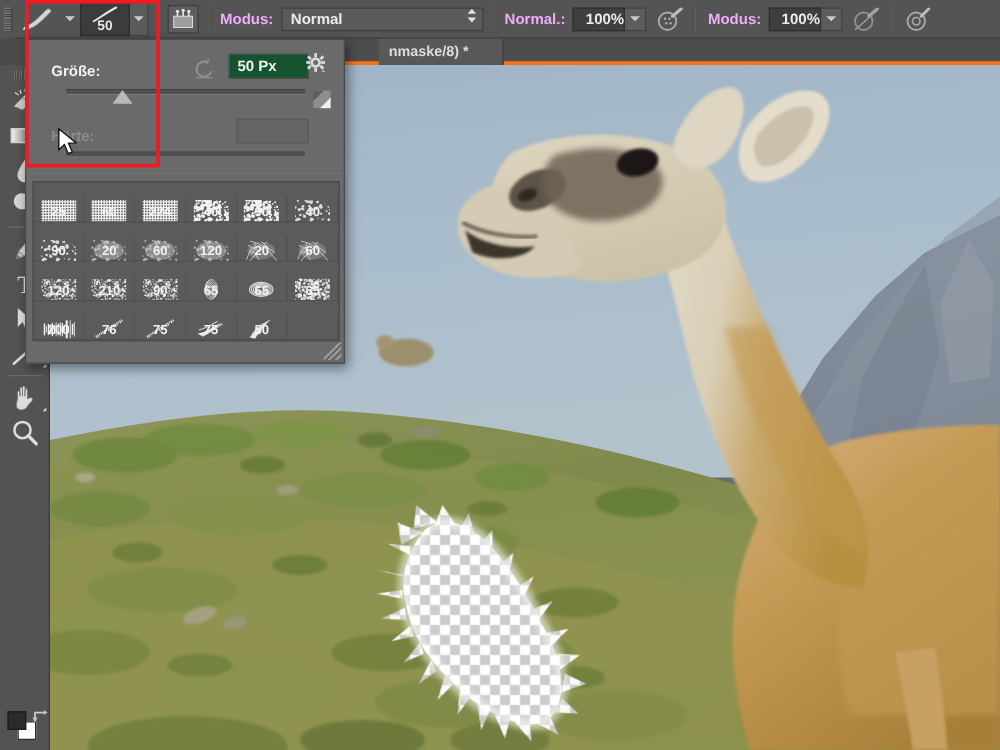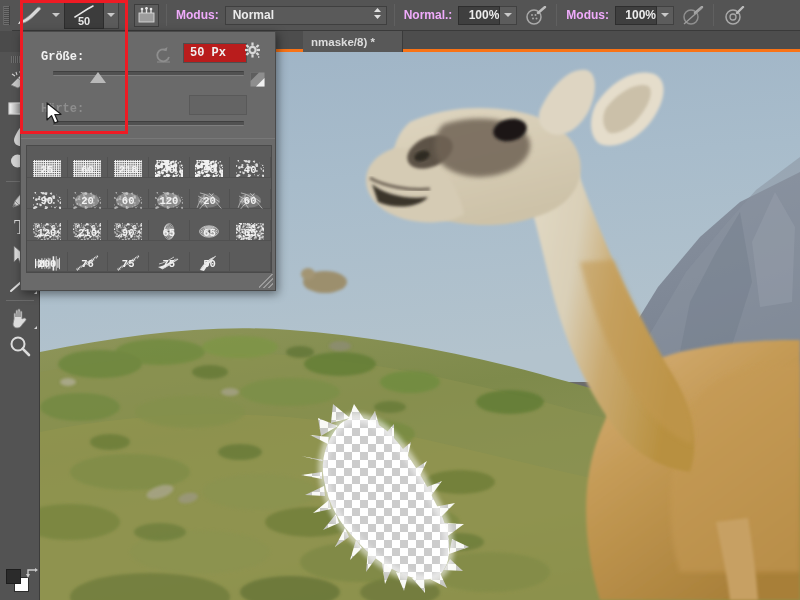--- a/index.html
+++ b/index.html
@@ -175,30 +175,29 @@
   }
   #photo { position:absolute; inset:0; }
 
   
   #brush-panel {
     position: absolute; left: 20px; top: 31px;
     width: 256px; height: 260px;
     background: #6a6a6a;
     border: 1px solid #4a4a4a;
     box-shadow: 2px 3px 9px rgba(0,0,0,.45);
-    font-family: Liberation Mono, monospace;
   }
   .bp-label {
     position: absolute;
     font-size: 12px; color: #f2f2f2; font-weight: bold;
   }
   .bp-label.disabled { color: #8d8d8d; }
   .bp-value {
     position: absolute;
-    height: 20px; background: #b91c1c;
+    height: 20px; background: #14532d;
     border: 1px solid #4e4e4e;
     display:flex;align-items:center;
     padding-left: 6px;
   }
   .bp-value .txt { font-size: 12px; color: #f0f0f0; font-weight: bold; }
   .bp-slider {
     position: absolute; height: 5px;
     background: #515151;
     border-top: 1px solid #3f3f3f;
     border-bottom: 1px solid #7e7e7e;
@@ -811,21 +810,21 @@
               <rect x="27.4" y="0" width="1" height="17" fill="#efefef"></rect>
               <rect x="0" y="1.0" width="28" height="1" fill="#efefef"></rect>
               <rect x="0" y="3.2" width="28" height="1" fill="#efefef"></rect>
               <rect x="0" y="5.4" width="28" height="1" fill="#efefef"></rect>
               <rect x="0" y="7.6" width="28" height="1" fill="#efefef"></rect>
               <rect x="0" y="9.8" width="28" height="1" fill="#efefef"></rect>
               <rect x="0" y="12.0" width="28" height="1" fill="#efefef"></rect>
               <rect x="0" y="14.2" width="28" height="1" fill="#efefef"></rect>
               <rect x="0" y="16.4" width="28" height="1" fill="#efefef"></rect>
             </svg></span>
-          <span class="pnum">218</span>
+          <span class="pnum">224</span>
         </div>
         <div class="preset">
           <span class="thumb"><svg width="28" height="17" viewBox="0 0 28 17">
               <circle cx="13.7" cy="9.5" r="0.5" fill="#f2f2f2"></circle>
               <circle cx="6.8" cy="7.5" r="1.0" fill="#f2f2f2"></circle>
               <circle cx="2.2" cy="14.9" r="1.1" fill="#f2f2f2"></circle>
               <circle cx="11.5" cy="4.8" r="1.3" fill="#f2f2f2"></circle>
               <circle cx="18.4" cy="1.3" r="0.9" fill="#f2f2f2"></circle>
               <circle cx="6.6" cy="11.4" r="0.5" fill="#f2f2f2"></circle>
               <circle cx="15.7" cy="8.3" r="0.5" fill="#f2f2f2"></circle>

